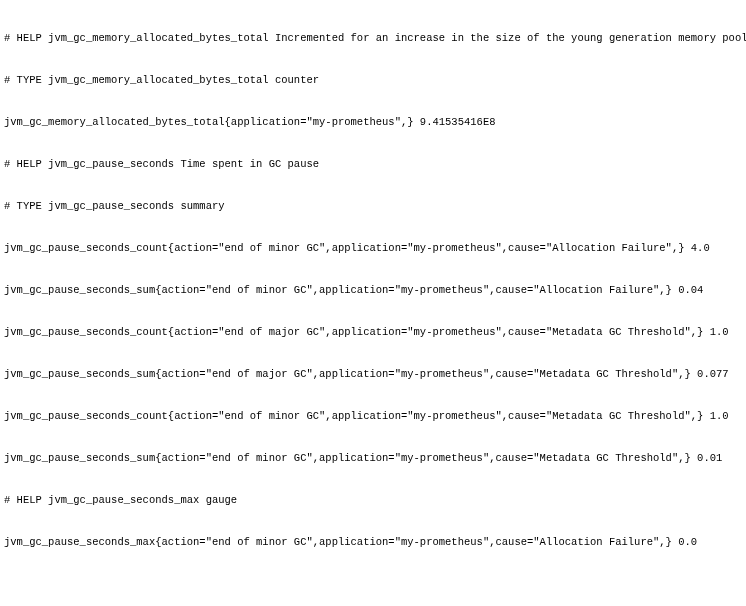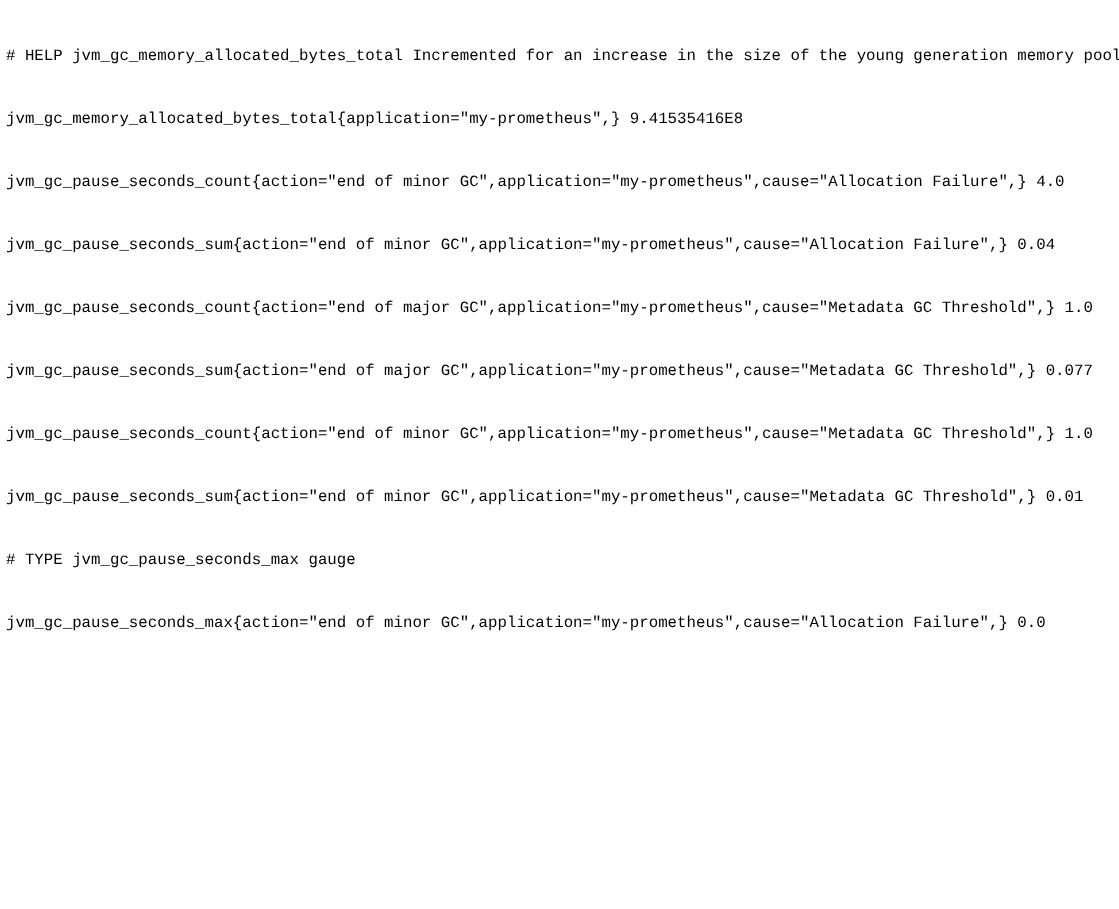--- a/index.html
+++ b/index.html
@@ -4,28 +4,31 @@
 <style>
   html,body{margin:0;padding:0;width:746px;height:606px;overflow:hidden;background:#fff;font-family:"Courier New",monospace;font-size:10.5px;color:#000;line-height:14px}
   .page{padding:3px 4px;white-space:pre;position:relative}
   .ln{white-space:pre}
 </style>
 </head>
 <body>
 
 <div class="page">
   <div class="ln"># HELP jvm_gc_memory_allocated_bytes_total Incremented for an increase in the size of the young generation memory pool after</div>
+  <div class="ln"># TYPE jvm_gc_memory_allocated_bytes_total counter</div>
   <div class="ln">jvm_gc_memory_allocated_bytes_total{application="my-prometheus",} 9.41535416E8</div>
+  <div class="ln"># HELP jvm_gc_pause_seconds Time spent in GC pause</div>
+  <div class="ln"># TYPE jvm_gc_pause_seconds summary</div>
   <div class="ln">jvm_gc_pause_seconds_count{action="end of minor GC",application="my-prometheus",cause="Allocation Failure",} 4.0</div>
   <div class="ln">jvm_gc_pause_seconds_sum{action="end of minor GC",application="my-prometheus",cause="Allocation Failure",} 0.04</div>
   <div class="ln">jvm_gc_pause_seconds_count{action="end of major GC",application="my-prometheus",cause="Metadata GC Threshold",} 1.0</div>
   <div class="ln">jvm_gc_pause_seconds_sum{action="end of major GC",application="my-prometheus",cause="Metadata GC Threshold",} 0.077</div>
   <div class="ln">jvm_gc_pause_seconds_count{action="end of minor GC",application="my-prometheus",cause="Metadata GC Threshold",} 1.0</div>
   <div class="ln">jvm_gc_pause_seconds_sum{action="end of minor GC",application="my-prometheus",cause="Metadata GC Threshold",} 0.01</div>
-  <div class="ln"># TYPE jvm_gc_pause_seconds_max gauge</div>
+  <div class="ln"># HELP jvm_gc_pause_seconds_max gauge</div>
   <div class="ln">jvm_gc_pause_seconds_max{action="end of minor GC",application="my-prometheus",cause="Allocation Failure",} 0.0</div>
   
   
   
   
   
   
   
   
   

